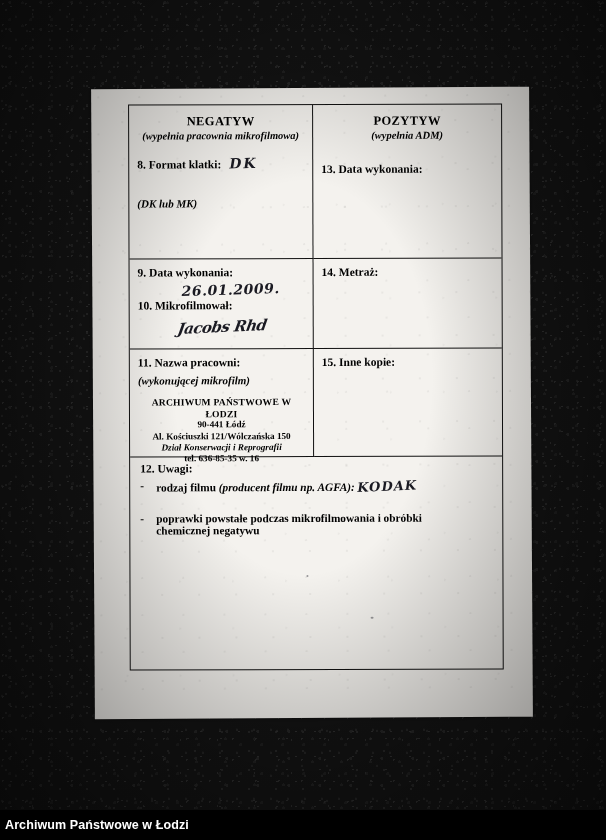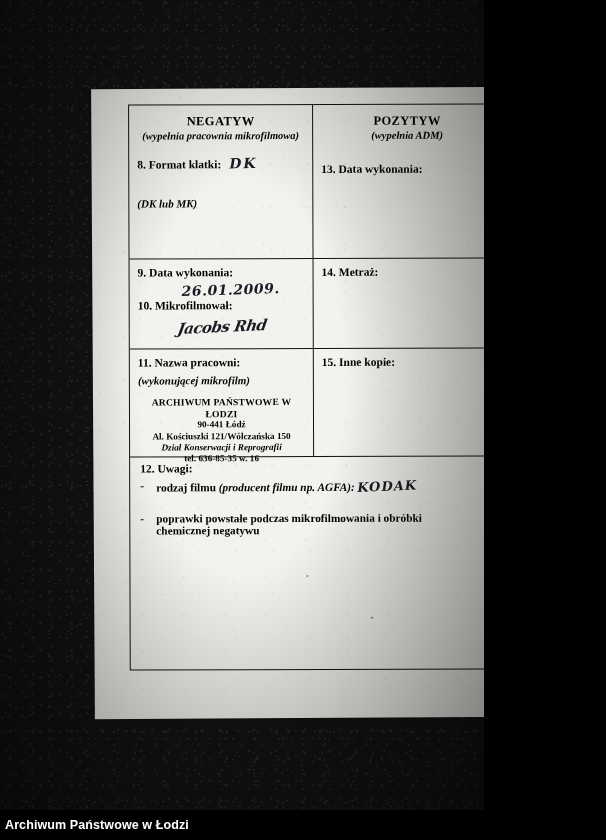--- a/index.html
+++ b/index.html
@@ -9,21 +9,21 @@
   }
   body {
     width: 606px;
     height: 840px;
     overflow: hidden;
     font-family: "Liberation Serif", serif;
   }
 
   #scan {
     position: relative;
-    width: 484px;
+    width: 606px;
     height: 840px;
     background: #f9a8d4;
     overflow: hidden;
   }
 
   
   .backing {
     position: absolute;
     inset: 0;
     background-color: #131313;

